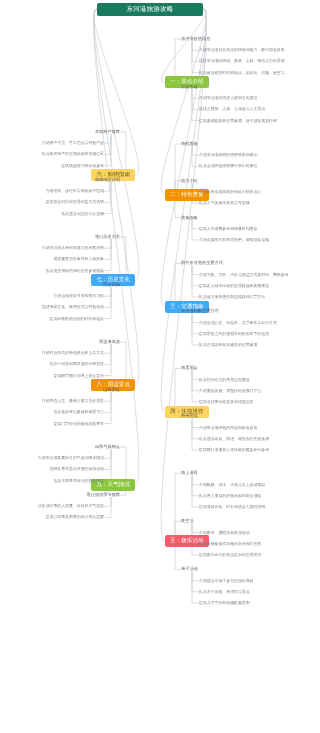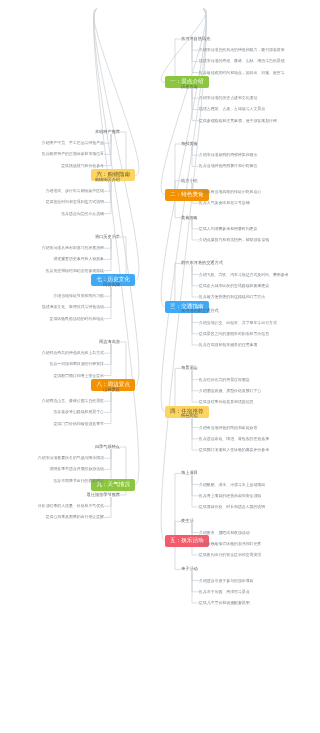--- a/index.html
+++ b/index.html
@@ -134,20 +134,21 @@
       <path d="M 203 9 C 223 9, 143 82.4, 165 82.4" fill="none" stroke="#c9ced4" stroke-width="0.7"></path>
       <path d="M 203 9 C 223 9, 143 194.60000000000002, 165 194.60000000000002" fill="none" stroke="#c9ced4" stroke-width="0.7"></path>
       <path d="M 203 9 C 223 9, 143 306.80000000000007, 165 306.80000000000007" fill="none" stroke="#c9ced4" stroke-width="0.7"></path>
       <path d="M 203 9 C 223 9, 143 411.80000000000007, 165 411.80000000000007" fill="none" stroke="#c9ced4" stroke-width="0.7"></path>
       <path d="M 203 9 C 223 9, 143 540.8000000000001, 165 540.8000000000001" fill="none" stroke="#c9ced4" stroke-width="0.7"></path>
       <path d="M 97 9 C 77 9, 157 175.4, 135 175.4" fill="none" stroke="#c9ced4" stroke-width="0.7"></path>
       <path d="M 97 9 C 77 9, 157 280.4, 135 280.4" fill="none" stroke="#c9ced4" stroke-width="0.7"></path>
       <path d="M 97 9 C 77 9, 157 385.4, 135 385.4" fill="none" stroke="#c9ced4" stroke-width="0.7"></path>
       <path d="M 97 9 C 77 9, 157 484.79999999999995, 135 484.79999999999995" fill="none" stroke="#c9ced4" stroke-width="0.7"></path>
     </svg>
+  <div class="root">东河港旅游攻略</div>
   <div id="nodes">
       <div class="branch b-green" style="top: 76.4px; left: 165px; width: 43.6px;">一：景点介绍</div>
       <div class="sub r-node" style="top: 36px; left: 181px;">东河港自然风光</div>
       <div class="leaf r-node" style="top: 47.2px; left: 199px;">介绍东河港自然风光的特色和魅力，吸引游客前来</div>
       <div class="leaf r-node" style="top: 58.4px; left: 199px;">描述东河港的海滩、森林、山脉、湖泊等自然景观</div>
       <div class="leaf r-node" style="top: 69.6px; left: 199px;">推荐最佳观赏时间和地点，如日出、日落、星空等</div>
       <div class="sub r-node" style="top: 84px; left: 181px;">历史古迹</div>
       <div class="leaf r-node" style="top: 95.2px; left: 199px;">介绍东河港的历史古迹和文化遗址</div>
       <div class="leaf r-node" style="top: 106.4px; left: 199px;">描述古建筑、古庙、古城墙等人文景点</div>
       <div class="leaf r-node" style="top: 117.6px; left: 199px;">提供参观路线和注意事项，便于游客规划行程</div>

